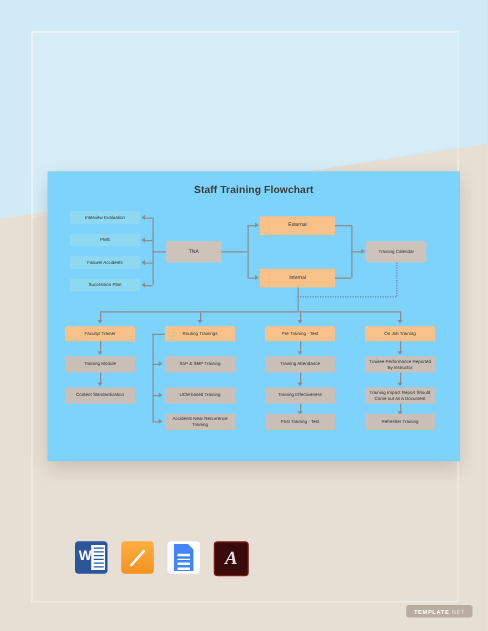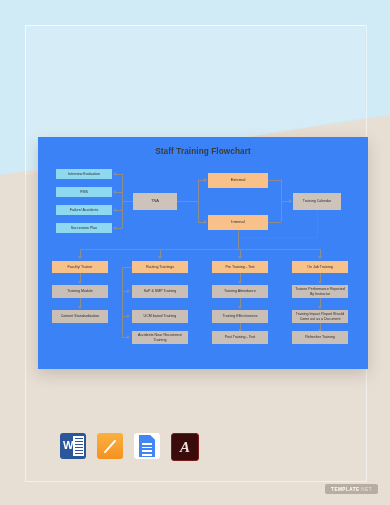--- a/index.html
+++ b/index.html
@@ -16,21 +16,21 @@
            clip-path:polygon(0 0,390px 0,390px 115px,0 175px);}
   .bg-blue-inner{position:absolute;left:25px;top:25px;width:340px;height:230px;
            background:rgba(255,255,255,0.14);
            border:1px solid rgba(255,255,255,0.45);
            clip-path:polygon(0 0,340px 0,340px 92px,0 150px);}
   .bg-beige-frame{position:absolute;left:25px;top:25px;width:340px;height:455px;
            border:1px solid rgba(255,255,255,0.5);}
 
   
   #card{position:absolute;left:38px;top:137px;width:330px;height:232px;
-        background:#3b82f6;box-shadow:0 5px 14px rgba(90,70,55,0.22);}
+        background:#7dd3fc;box-shadow:0 5px 14px rgba(90,70,55,0.22);}
   .chart-title{position:absolute;left:0;top:10px;width:100%;text-align:center;
         font-size:8.2px;font-weight:bold;color:#3b3b3b;letter-spacing:.1px;}
 
   
   .node{position:absolute;box-sizing:border-box;display:flex;align-items:center;
         justify-content:center;text-align:center;line-height:1.12;
         font-size:3.6px;color:#2e2e2e;padding:1px;}
   .n-blue{background:#8ed8f0;}
   .n-orange{background:#f8c18a;}
   .n-gray{background:#cdc3bb;}

